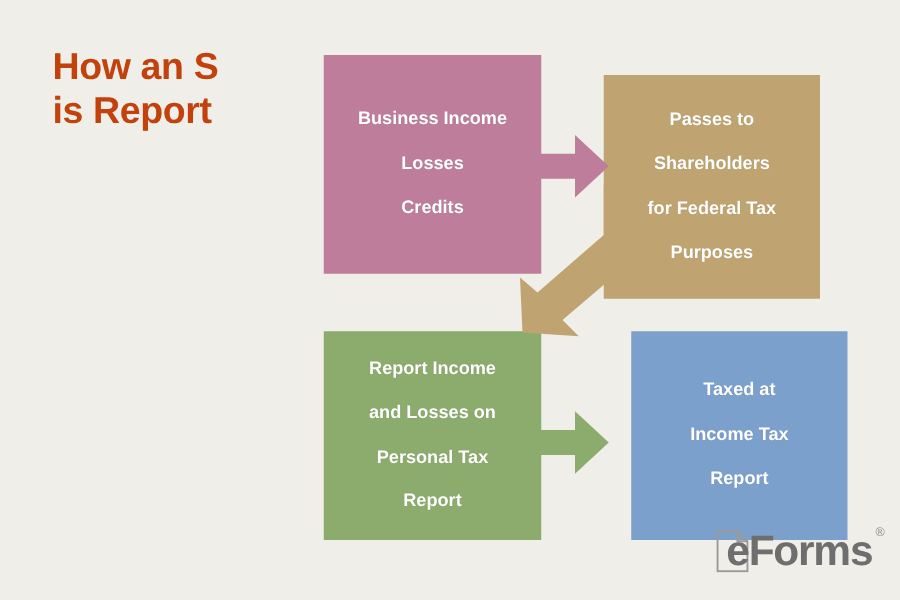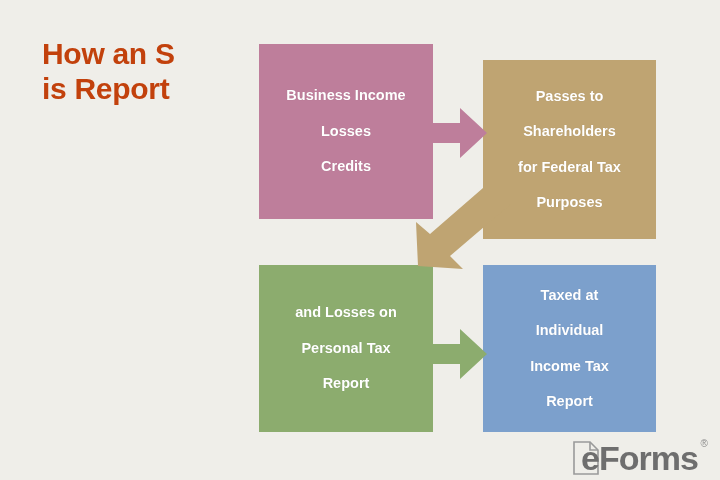--- a/index.html
+++ b/index.html
@@ -57,40 +57,39 @@
     line-height: 23.5px;
     font-weight: bold;
     text-align: center;
     white-space: nowrap;
     text-shadow: 0 0 1px rgba(0,0,0,0.12);
   }
 
   #box-business   { left: 259px; top: 44px;  width: 174px; height: 175px; background: #be7e9b; }
   #box-passes     { left: 483px; top: 60px;  width: 173px; height: 179px; background: #bfa472; }
   #box-report     { left: 259px; top: 265px; width: 174px; height: 167px; background: #8cac6e; }
-  #box-taxed      { left: 483px; top: 265px; width: 173px; height: 167px; background: #7ca0cc; }
+  #box-taxed      { left: 505px; top: 265px; width: 173px; height: 167px; background: #7ca0cc; }
 
   
   .arrow-svg {
     position: absolute;
     overflow: visible;
   }
   #arrow-pink-svg  { left: 430px; top: 104px; width: 58px;  height: 58px; }
   #arrow-green-svg { left: 430px; top: 325px; width: 58px;  height: 58px; }
   #arrow-tan-svg   { left: 404px; top: 150px; width: 130px; height: 110px; }
 
   
   #eforms-logo {
     position: absolute;
     left: 573px;
     top: 424px;
     display: flex;
-    align-items: center;
+    align-items: flex-start;
     height: 44px;
-    margin-top: 12px;
   }
   #doc-icon {
     width: 26px;
     height: 34px;
     margin-right: 1px;
     flex: none;
   }
   #eforms-wordmark {
     position: relative;
     font-size: 34px;
@@ -127,28 +126,28 @@
   </div>
 
   <div class="node-box" id="box-passes">
     <span class="node-line">Passes to</span>
     <span class="node-line">Shareholders</span>
     <span class="node-line">for Federal Tax</span>
     <span class="node-line">Purposes</span>
   </div>
 
   <div class="node-box" id="box-report">
+    <span class="node-line">Report Income</span>
     <span class="node-line">and Losses on</span>
     <span class="node-line">Personal Tax</span>
     <span class="node-line">Report</span>
   </div>
 
   <div class="node-box" id="box-taxed">
     <span class="node-line">Taxed at</span>
-    <span class="node-line">Individual</span>
     <span class="node-line">Income Tax</span>
     <span class="node-line">Report</span>
   </div>
 
   <svg class="arrow-svg" id="arrow-tan-svg" viewBox="0 0 130 110">
     <polygon points="98,0 130,0 130,48 112,48 112,82 129,99 93,99 76,82 76,0 98,0" fill="#bfa472" style="display:none"></polygon>
 
     <path d="M 79,-2 L 107,-2 L 107,54 L 46,106 L 59,119 L 14,116 L 12,72 L 26,84 L 79,38 Z" fill="#bfa472"></path>
   </svg>
 

